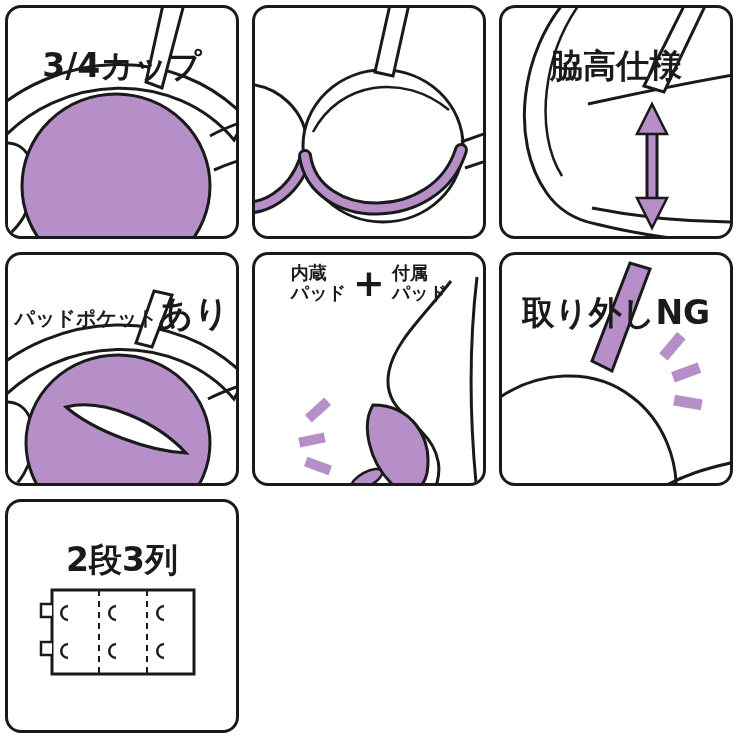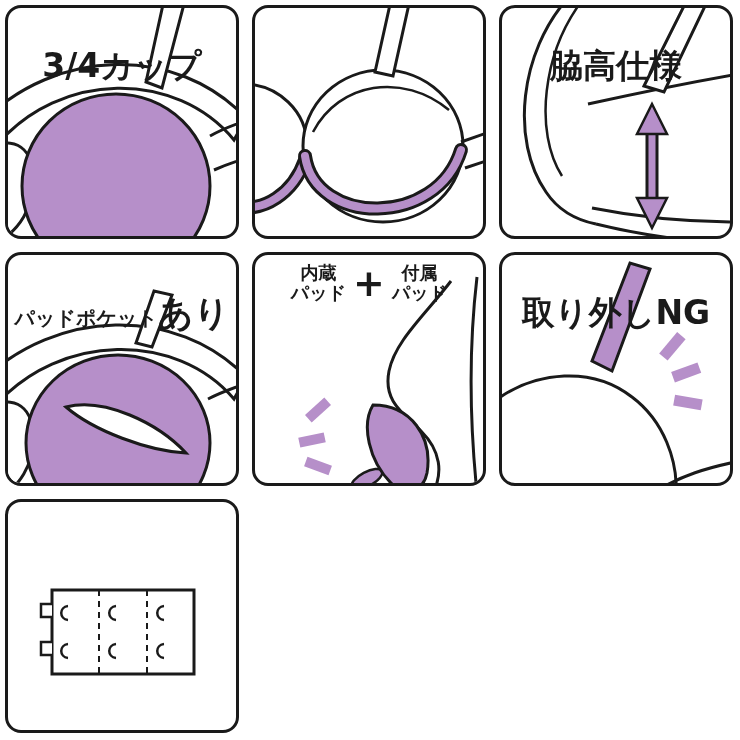--- a/index.html
+++ b/index.html
@@ -30,21 +30,21 @@
     text-align:center; font-size:33px; font-weight:bold;
     line-height:1.1; z-index:2; white-space:nowrap;margin-top:32px;
   }
   .t-small { font-size:20px; font-weight:bold; }
   .t-big   { font-size:35px; font-weight:bold;font-family:Liberation Serif, serif; }
   .pads-header {
     position:absolute; top:8px; left:0; right:0; z-index:2;
     display:flex; justify-content:center; align-items:center; gap:7px;
     font-weight:bold;
   }
-  .stack { display:flex; flex-direction:column; font-size:18px; line-height:1.12; text-align:center; }
+  .stack { display:flex; flex-direction:column; font-size:18px; line-height:1.12; }
   .plus  { font-size:38px; line-height:1; }
   .in-label {
     position:absolute; left:26px; top:68px; z-index:2;
     font-size:56px; font-weight:bold; color:var(--accent);
   }
   
   .s3 { stroke:var(--line); stroke-width:3; }
   .s2 { stroke:var(--line); stroke-width:2.5; }
   .fn { fill:none; }
   .fw { fill:#fff; }
@@ -149,20 +149,21 @@
       <polygon class="fa s3" points="90,106 128,8 148,14 110,116"></polygon>
       <g>
         <rect class="fa" x="156" y="86" width="28" height="11" transform="rotate(-50 170 91)"></rect>
         <rect class="fa" x="170" y="112" width="28" height="11" transform="rotate(-20 184 117)"></rect>
         <rect class="fa" x="172" y="142" width="28" height="11" transform="rotate(10 186 147)"></rect>
       </g>
     </svg>
   </section>
 
   <section class="panel">
+    <h2 class="title">2段3列</h2>
     <svg viewBox="0 0 228 228">
       <rect class="fw s3" x="44" y="88" width="142" height="84"></rect>
       <path class="dash" d="M 91 88 L 91 172"></path>
       <path class="dash" d="M 139 88 L 139 172"></path>
       <path class="fw s2" d="M 44 102 h -11 v 13 h 11"></path>
       <path class="fw s2" d="M 44 140 h -11 v 13 h 11"></path>
       <g>
         <path class="fn s2" d="M 60 104 c -9 1 -9 13 0 14"></path>
         <path class="fn s2" d="M 60 142 c -9 1 -9 13 0 14"></path>
         <path class="fn s2" d="M 108 104 c -9 1 -9 13 0 14"></path>

